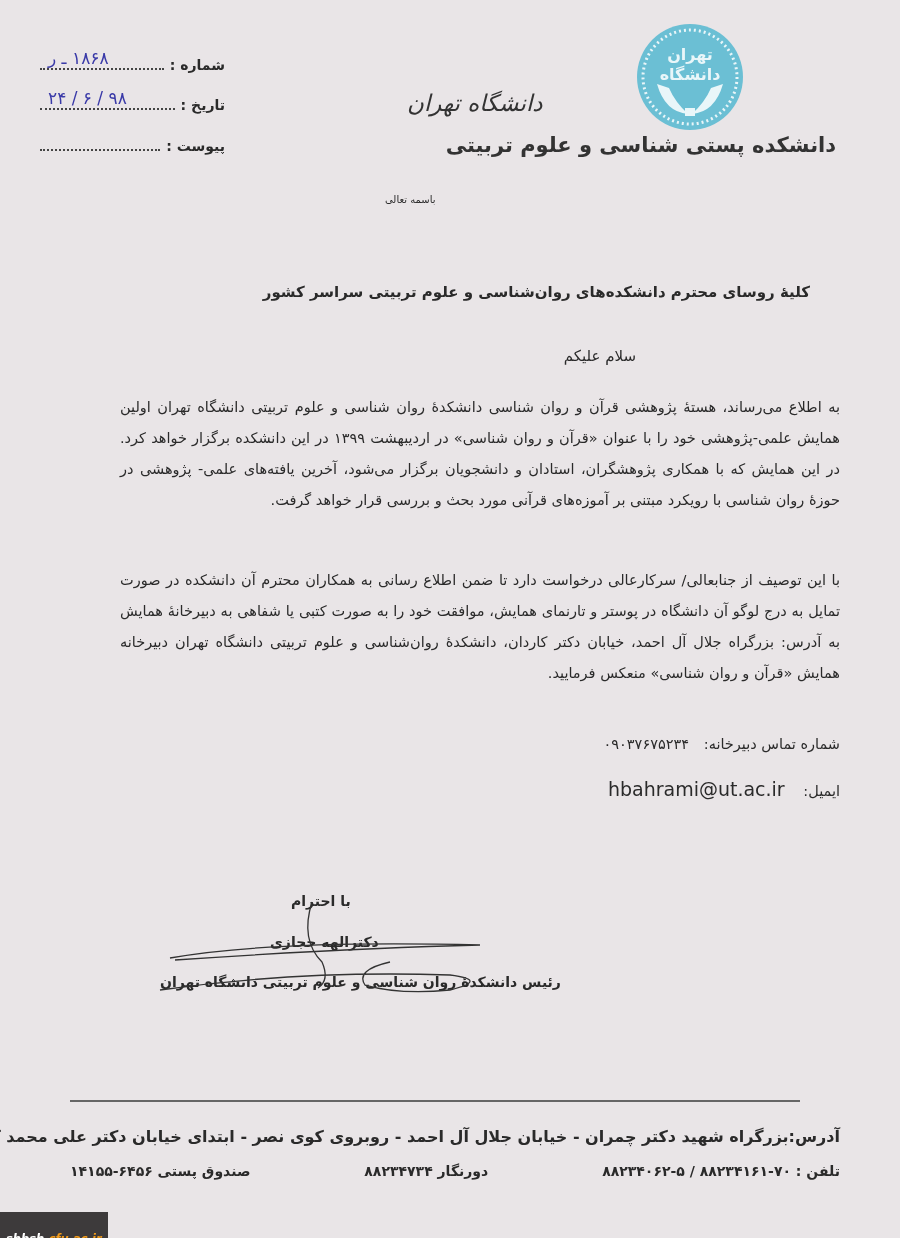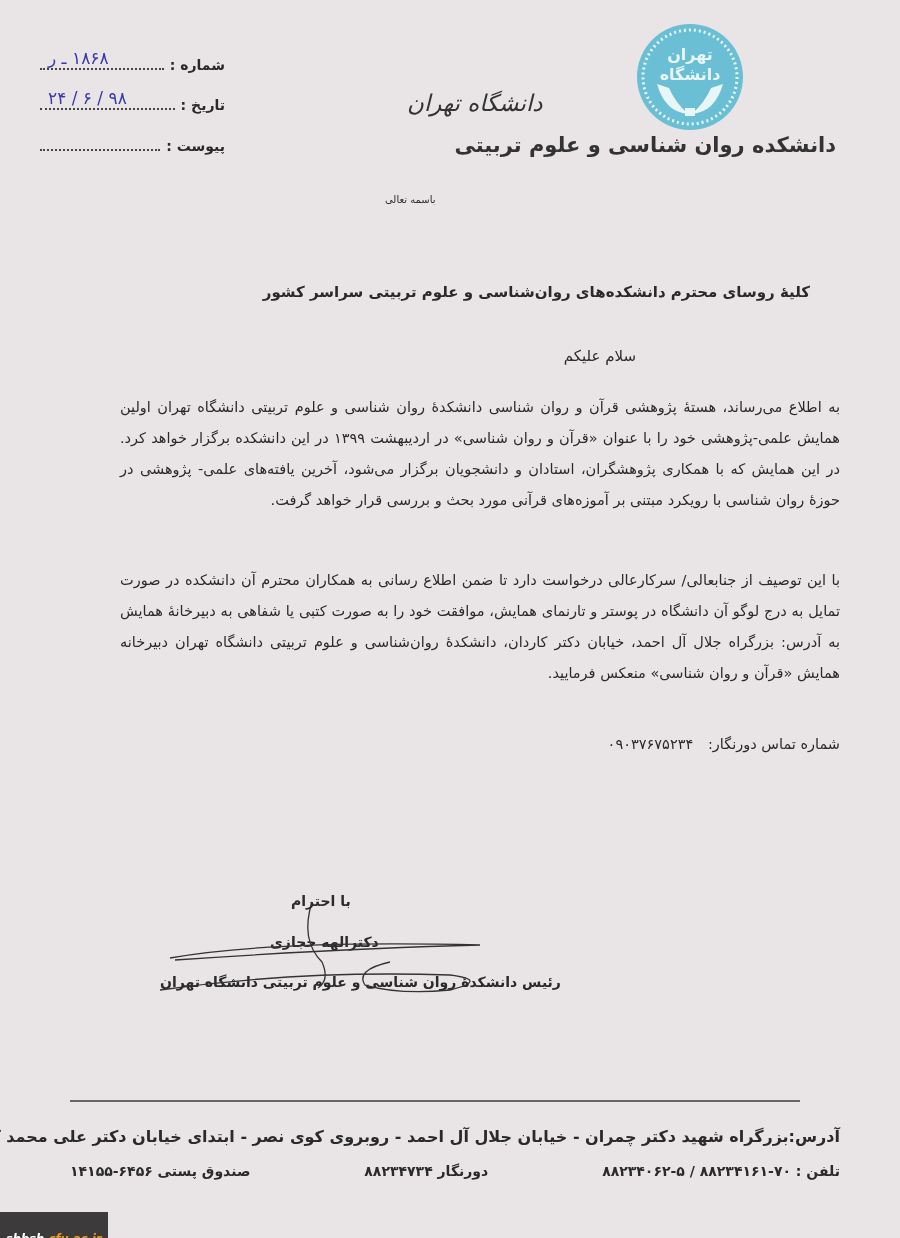--- a/index.html
+++ b/index.html
@@ -57,21 +57,21 @@
 
   <svg class="abs logo" viewBox="0 0 110 110">
     <circle cx="55" cy="55" r="53" fill="#6bbfd4"></circle>
     <circle cx="55" cy="55" r="47" fill="none" stroke="#e9f6f9" stroke-width="3" stroke-dasharray="2 3"></circle>
     <text x="55" y="38" text-anchor="middle" font-size="16" fill="#e9f6f9" font-weight="bold">تهران</text>
     <text x="55" y="58" text-anchor="middle" font-size="16" fill="#e9f6f9" font-weight="bold">دانشگاه</text>
     <path d="M22 62 Q30 90 53 92 Q40 80 34 66 Z" fill="#e9f6f9"></path>
     <path d="M88 62 Q80 90 57 92 Q70 80 76 66 Z" fill="#e9f6f9"></path>
     <rect x="50" y="86" width="10" height="8" fill="#e9f6f9"></rect>
   </svg>
-  <div class="abs faculty-name rtl">دانشکده روان شناسی و علوم تربیتی</div>
+  <div class="abs faculty-name rtl">دانشکده پستی شناسی و علوم تربیتی</div>
 
   <div class="abs univ rtl">دانشگاه تهران</div>
 
   <div class="abs meta" style="top:57px">
     <span class="lbl rtl">شماره :</span>
     <span class="dots">
         <span class="hand rtl">۱۸۶۸ ـ ر</span>
       </span>
   </div>
   <div class="abs meta" style="top:97px">
@@ -88,22 +88,26 @@
   </div>
 
   <div class="abs besm rtl">باسمه تعالی</div>
   <div class="abs recipient rtl">کلیهٔ روسای محترم دانشکده‌های روان‌شناسی و علوم تربیتی  سراسر کشور</div>
   <div class="abs greet rtl">سلام علیکم</div>
 
   <div class="abs para p1 rtl">به اطلاع می‌رساند، هستهٔ پژوهشی قرآن و روان شناسی دانشکدهٔ روان شناسی و علوم تربیتی دانشگاه تهران اولین همایش علمی-پژوهشی خود را با عنوان «قرآن و روان شناسی» در اردیبهشت ۱۳۹۹ در این دانشکده برگزار خواهد کرد. در این همایش که با همکاری پژوهشگران، استادان و دانشجویان برگزار می‌شود، آخرین یافته‌های علمی- پژوهشی در حوزهٔ روان شناسی با رویکرد مبتنی بر آموزه‌های قرآنی مورد بحث و بررسی قرار خواهد گرفت.</div>
   <div class="abs para p2 rtl">با این توصیف از جنابعالی/ سرکارعالی درخواست دارد تا ضمن اطلاع رسانی به همکاران محترم آن دانشکده در صورت تمایل به درج  لوگو آن دانشگاه در پوستر و تارنمای همایش، موافقت خود را به صورت کتبی یا شفاهی به دبیرخانهٔ همایش به آدرس: بزرگراه جلال آل احمد، خیابان دکتر کاردان، دانشکدهٔ روان‌شناسی و علوم تربیتی دانشگاه تهران دبیرخانه همایش «قرآن و روان شناسی» منعکس فرمایید.</div>
 
   <div class="abs phone rtl">
-    <span>شماره تماس دورنگار:</span>
+    <span>شماره تماس دبیرخانه:</span>
     <span style="margin-right:10px">۰۹۰۳۷۶۷۵۲۳۴</span>
+  </div>
+  <div class="abs email rtl">
+    <span>ایمیل:</span>
+    <span class="addr" dir="ltr">hbahrami@ut.ac.ir</span>
   </div>
 
   <div class="abs closing regards rtl">با احترام</div>
   <div class="abs closing signer rtl">دکترالهه حجازی</div>
   <div class="abs closing role rtl">رئیس دانشکدهٔ روان شناسی و علوم تربیتی دانشگاه تهران</div>
   <svg class="abs signature" viewBox="0 0 350 110">
     <path d="M20 68 Q120 50 330 55 Q200 58 25 70" fill="none" stroke="#333" stroke-width="1.3"></path>
     <path d="M10 100 Q150 80 300 85 Q340 90 300 100 Q250 105 215 95 Q205 80 240 72" fill="none" stroke="#333" stroke-width="1.3"></path>
     <path d="M162 12 Q150 50 172 72 Q180 90 168 98" fill="none" stroke="#333" stroke-width="1.3"></path>
   </svg>

